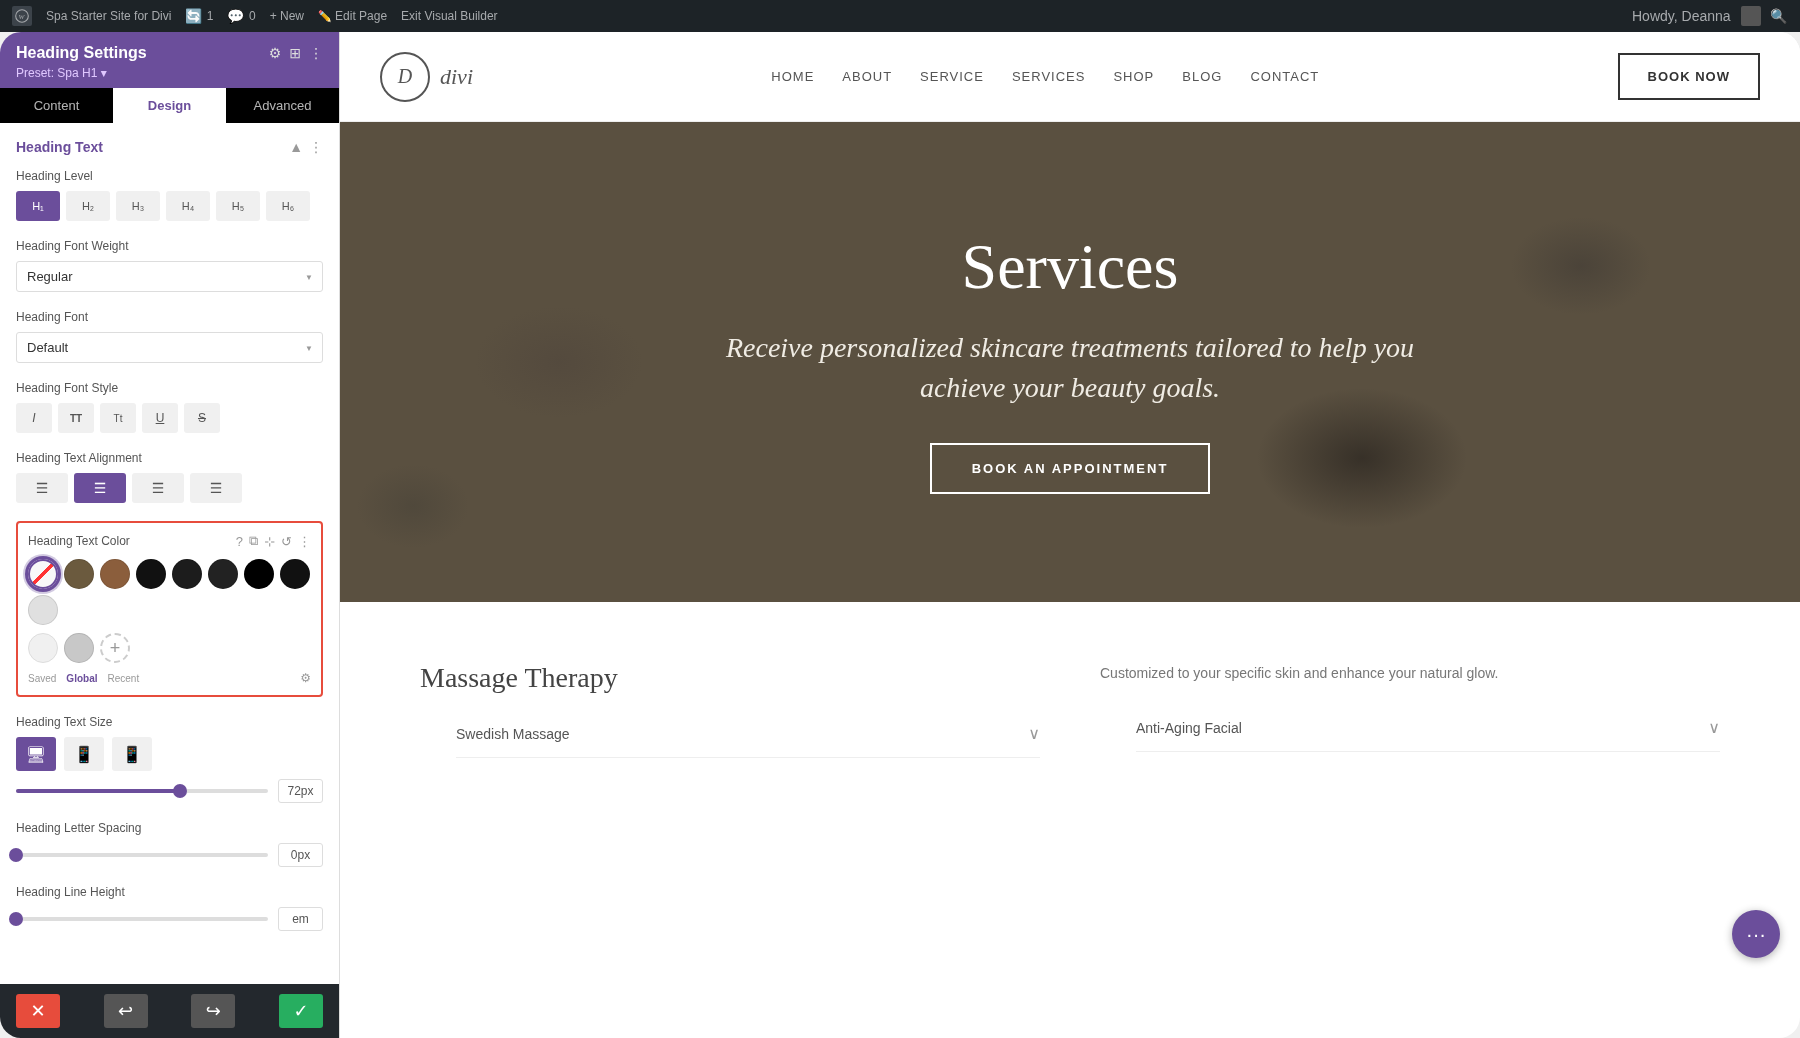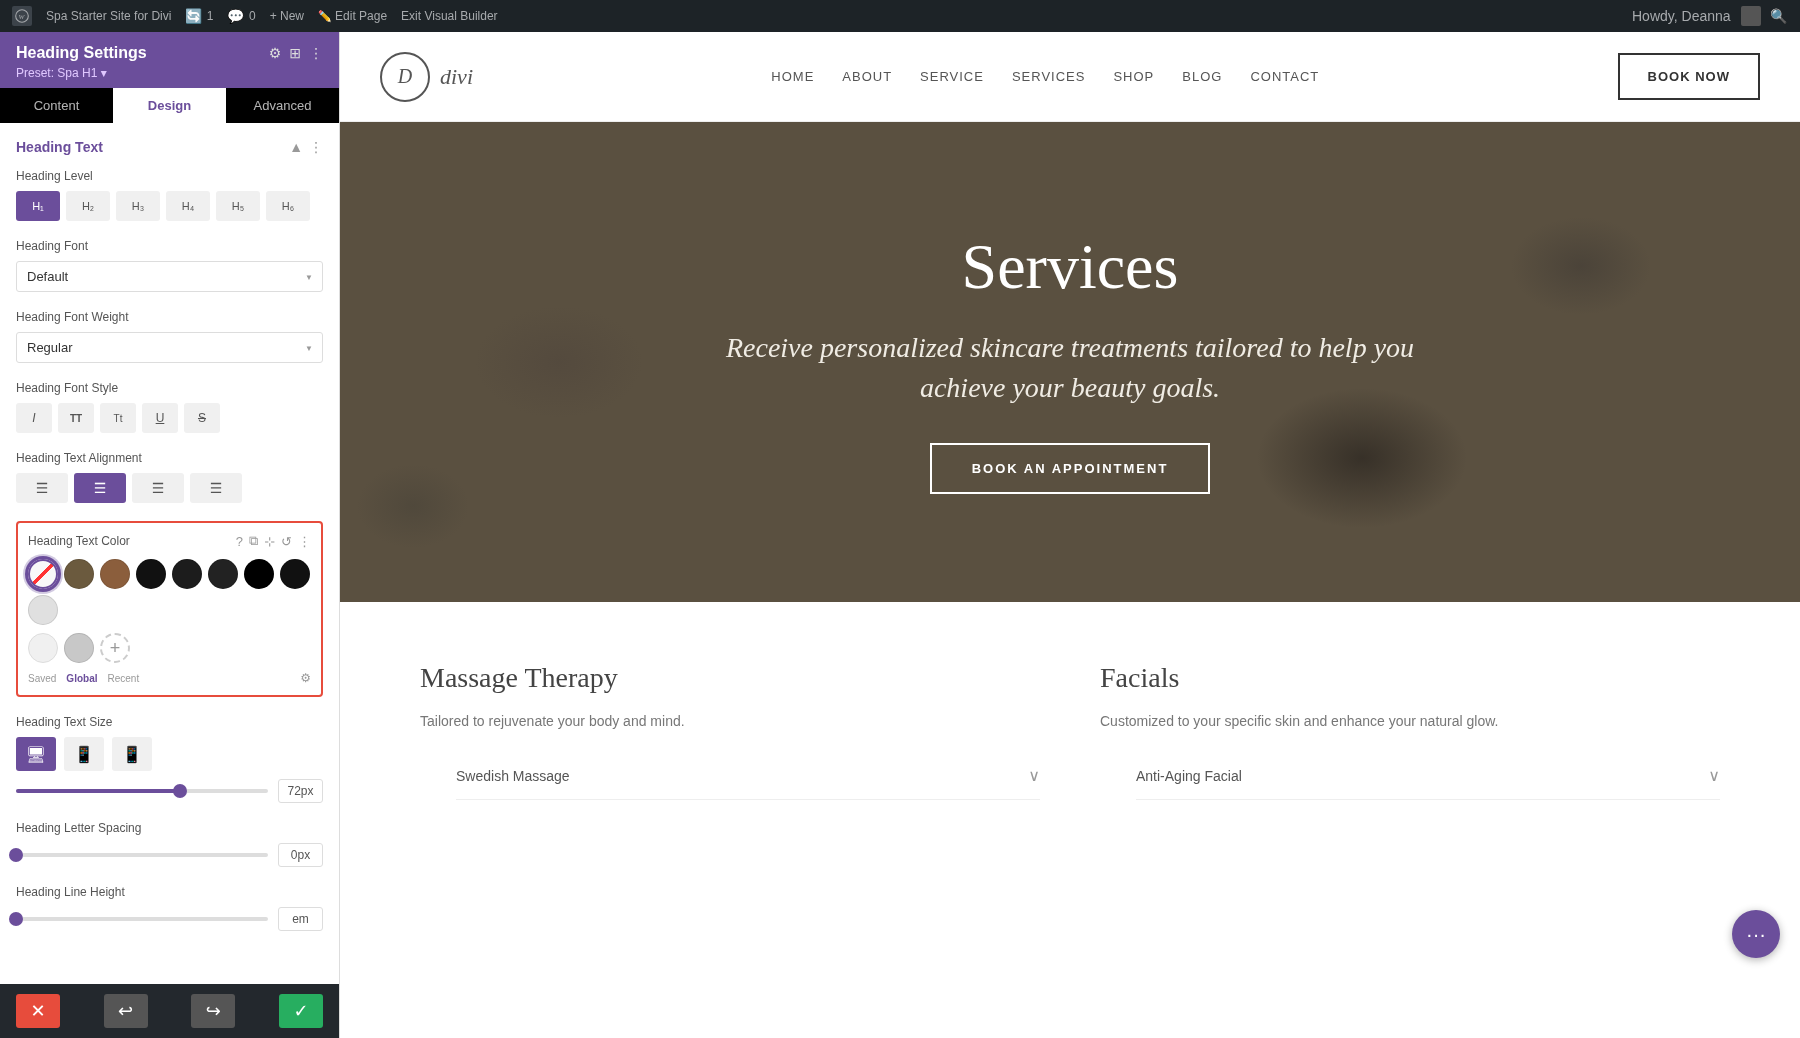--- a/index.html
+++ b/index.html
@@ -23,20 +23,21 @@
     .admin-counter { display: flex; align-items: center; gap: 4px; color: #a7aaad; font-size: 12px; }
     .howdy { color: #a7aaad; font-size: 14px; }
     .avatar-img { width: 20px; height: 20px; background: #555; border-radius: 2px; }
     .search-icon-admin { color: #a7aaad; font-size: 14px; cursor: pointer; }
 
     
     .main-layout {
       display: flex;
       flex: 1;
       overflow: hidden;
+      border-radius: 21px;
     }
 
     
     .left-panel {
       width: 340px;
       background: #fff;
       display: flex;
       flex-direction: column;
       flex-shrink: 0;
       overflow: hidden;
@@ -624,33 +625,33 @@
           <button class="h-btn active">H₁</button>
           <button class="h-btn">H₂</button>
           <button class="h-btn">H₃</button>
           <button class="h-btn">H₄</button>
           <button class="h-btn">H₅</button>
           <button class="h-btn">H₆</button>
         </div>
       </div>
 
       <div class="field-group">
+        <div class="field-label">Heading Font Weight</div>
+        <div class="select-wrapper">
+          <select class="styled-select">
+            <option>Regular</option>
+          </select>
+        </div>
+      </div>
+
+      <div class="field-group">
         <div class="field-label">Heading Font</div>
         <div class="select-wrapper">
           <select class="styled-select">
             <option>Default</option>
-          </select>
-        </div>
-      </div>
-
-      <div class="field-group">
-        <div class="field-label">Heading Font Weight</div>
-        <div class="select-wrapper">
-          <select class="styled-select">
-            <option>Regular</option>
           </select>
         </div>
       </div>
 
       <div class="field-group">
         <div class="field-label">Heading Font Style</div>
         <div class="style-buttons">
           <button class="style-btn">
               <i>I</i>
             </button>
@@ -791,29 +792,27 @@
           <p class="hero-subtitle">Receive personalized skincare treatments tailored to help you achieve your beauty goals.</p>
           <button class="hero-cta">BOOK AN APPOINTMENT</button>
         </div>
       </div>
 
       <div class="services-section">
         <div class="services-grid">
 
           <div class="service-card">
             <h2 class="service-title">Massage Therapy</h2>
-            <p class="service-desc">Tailored to rejuvenate your body and mind.</p>
             <div class="service-item">
               <span>Swedish Massage</span>
               <span class="service-item-arrow">∨</span>
             </div>
           </div>
 
           <div class="service-card">
-            <h2 class="service-title">Facials</h2>
             <p class="service-desc">Customized to your specific skin and enhance your natural glow.</p>
             <div class="service-item">
               <span>Anti-Aging Facial</span>
               <span class="service-item-arrow">∨</span>
             </div>
           </div>
 
         </div>
       </div>
 

